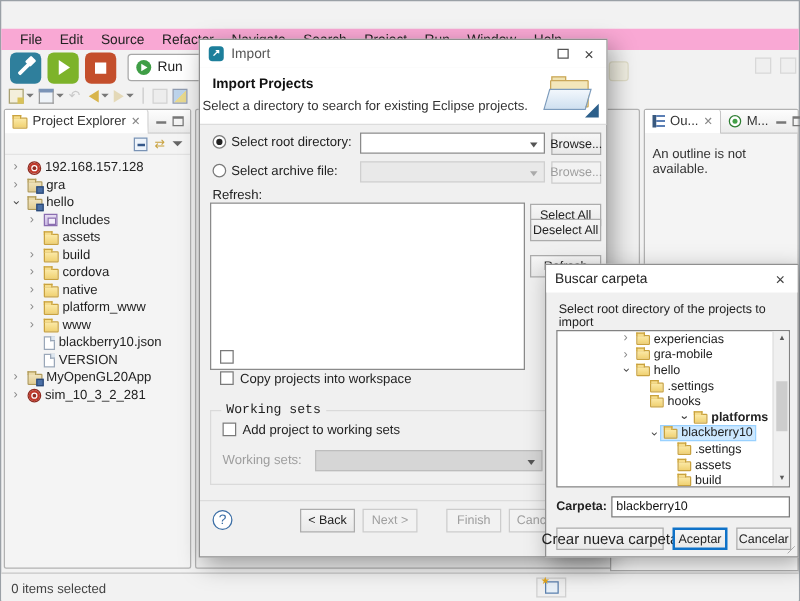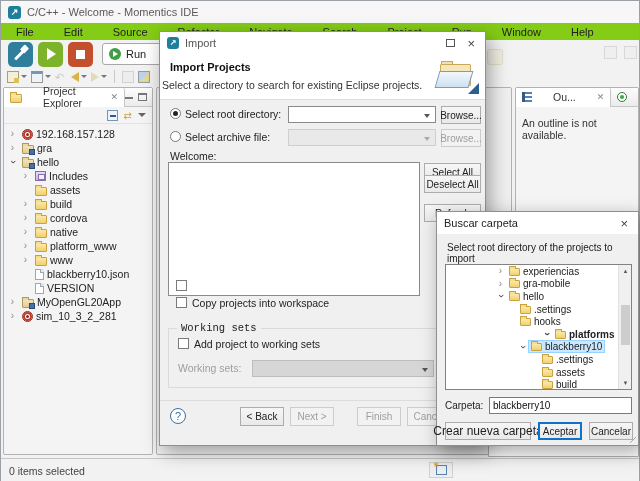--- a/index.html
+++ b/index.html
@@ -5,21 +5,21 @@
   * { margin:0; padding:0; box-sizing:border-box; }
   html,body { width:640px; height:481px; font-family:"Liberation Sans",sans-serif; background:#f2f2f2; overflow:hidden; }
   .window { position:absolute; inset:0; width:640px; height:481px; background:#f2f2f2; border:1px solid #9aa0a6; }
 
   
   .titlebar { position:absolute; left:0; top:0; width:100%; height:22px; background:#f7f7f7; display:flex; align-items:center; padding-left:7px; gap:6px; }
   .app-icon { width:13px; height:13px; background:#1d7f9b; border-radius:3px; color:#fff; font-size:9px; line-height:13px; text-align:center; font-weight:bold; }
   .app-icon::before { content:"↗"; }
   .titlebar-text { font-size:11px; color:#5a5a5a; }
 
-  .menubar { position:absolute; left:0; top:22px; width:100%; height:17px; background:#84cc16; display:flex; align-items:center; padding-left:8px;gap:16px; }
+  .menubar { position:absolute; left:0; top:22px; width:100%; height:17px; background:#f9a8d4; display:flex; align-items:center; padding-left:8px; }
   .menu-item { font-size:11px; color:#222; padding:0 7px; }
 
   .toolbar1 { position:absolute; left:0; top:39px; width:100%; height:28px; display:flex; align-items:center; padding-left:7px; gap:5px; }
   .big-btn { width:25px; height:25px; border-radius:5px; position:relative; }
   .btn-hammer { background:#2f7f9c; }
   .btn-hammer i { position:absolute; left:5px; top:11px; width:14px; height:3px; background:#fff; transform:rotate(-45deg); border-radius:1px; }
   .btn-hammer b { position:absolute; left:13px; top:4px; width:7px; height:6px; background:#fff; transform:rotate(-45deg); border-radius:1px; }
   .btn-play { background:#7db32a; }
   .btn-play i { position:absolute; left:9px; top:6px; width:0; height:0; border-left:9px solid #fff; border-top:6px solid transparent; border-bottom:6px solid transparent; }
   .btn-stop { background:#c44f2c; }
@@ -42,21 +42,21 @@
   .dd { width:0; height:0; border-left:3px solid transparent; border-right:3px solid transparent; border-top:3px solid #777; margin-left:1px; }
   .tsep { width:1px; height:13px; background:#c9c9c9; margin:0 3px; }
   .g-fade { border:1px solid #d2d2d2; background:#ededed; }
   .g-color { border:1px solid #8f9bb0; background:linear-gradient(135deg,#bcd3ea 50%,#e8d98e 50%); }
   .persp { position:absolute; top:45px; width:13px; height:13px; border:1px solid #d8d8d8; background:#efefef; }
   .gear-faded { position:absolute; left:486px; top:48px; width:16px; height:16px; border:1px solid #e0ddc8; border-radius:3px; background:#f1efe2; }
 
   
   .panel { position:absolute; border:1px solid #b2b2b2; border-radius:2px; background:#f4f4f4; }
   .panel-header { height:19px; border-bottom:1px solid #c6c6c6; background:linear-gradient(#fdfdfd,#ebebeb); display:flex; align-items:center; }
-  .tab { height:19px; display:flex; align-items:center; gap:21px; padding:0 6px; font-size:10.5px; color:#333; }
+  .tab { height:19px; display:flex; align-items:center; gap:4px; padding:0 6px; font-size:10.5px; color:#333; }
   .tab.active { background:#fff; border-right:1px solid #c6c6c6; border-radius:2px 2px 0 0; }
   .tab-close { color:#888; font-size:9px; }
   .winbtns { margin-left:auto; display:flex; gap:5px; padding-right:5px; align-items:center; }
   .w-min { width:8px; height:3px; border-bottom:2px solid #777; }
   .w-max { width:9px; height:8px; border:1px solid #777; border-top-width:2px; }
 
   .left-panel { left:2px; top:86px; width:150px; height:368px; }
   .subtoolbar { height:17px; display:flex; align-items:center; justify-content:flex-end; gap:6px; padding-right:6px; background:#f4f4f4; border-bottom:1px solid #e3e3e3; }
   .g-collapse { width:11px; height:11px; border:1px solid #7a93b5; background:#eef4fb; position:relative; }
   .g-collapse::before { content:""; position:absolute; left:2px; top:4px; width:6px; height:2px; background:#35588a; }
@@ -144,24 +144,20 @@
   .fd-input { position:absolute; background:#fff; border:1px solid #7a7a7a; font-size:10px; font-family:"Liberation Sans",sans-serif; padding:0 3px; color:#111; }
   .win-btn.accept { border:2px solid #0f72c8; }
   .grip { position:absolute; right:2px; bottom:2px; width:6px; height:6px; background:
     linear-gradient(135deg, transparent 45%, #aaa 45%, #aaa 55%, transparent 55%); }
 </style>
 </head>
 <body>
 
 <div class="window">
 
-  <div class="titlebar">
-    <span class="app-icon"></span>
-    <span class="titlebar-text">C/C++ - Welcome - Momentics IDE</span>
-  </div>
 
   <div class="menubar">
 
   <span class="menu-item">File</span>
       <span class="menu-item">Edit</span>
       <span class="menu-item">Source</span>
       <span class="menu-item">Refactor</span>
       <span class="menu-item">Navigate</span>
       <span class="menu-item">Search</span>
       <span class="menu-item">Project</span>
@@ -393,21 +389,21 @@
     <span class="radio checked" style="left:10px; top:76px;"></span>
     <span class="ctl-label" style="left:25px; top:76px;">Select root directory:</span>
     <span class="combo" style="left:128px; top:74px; width:148px;"></span>
     <span class="win-btn" style="left:281px; top:74px; width:40px;">Browse...</span>
 
     <span class="radio" style="left:10px; top:99px;"></span>
     <span class="ctl-label" style="left:25px; top:99px;">Select archive file:</span>
     <span class="combo disabled" style="left:128px; top:97px; width:148px;"></span>
     <span class="win-btn disabled" style="left:281px; top:97px; width:40px;">Browse...</span>
 
-    <span class="ctl-label" style="left:10px; top:118px;">Welcome:</span>
+    <span class="ctl-label" style="left:10px; top:118px;">Refresh:</span>
     <span class="listbox" style="left:8px; top:130px; width:252px; height:134px;"></span>
     <span class="win-btn" style="left:264px; top:131px; width:57px;">Select All</span>
     <span class="win-btn" style="left:264px; top:143px; width:57px;">Deselect All</span>
     <span class="win-btn" style="left:264px; top:172px; width:57px;">Refresh</span>
 
     <span class="checkbox" style="left:16px; top:248px;"></span>
     <span class="checkbox" style="left:16px; top:265px;"></span>
     <span class="ctl-label" style="left:32px; top:265px;">Copy projects into workspace</span>
 
     <span class="groupbox" style="left:8px; top:296px; width:311px; height:60px;font-family:Liberation Mono, monospace;">
@@ -510,21 +506,21 @@
             </span>
           </div>
         </div>
       <div class="scrollbar">
         <span class="sb-arrow" style="top:0;">▲</span>
         <span class="sb-thumb"></span>
         <span class="sb-arrow" style="bottom:0;">▼</span>
       </div>
     </div>
 
-    <span class="ctl-label" style="left:8px; top:188px; font-size:10px;">Carpeta:</span>
+    <span class="ctl-label" style="left:8px; top:188px; font-size:10px;font-weight:bold;">Carpeta:</span>
     <input class="fd-input" style="left: 52px; top: 185px; width: 143px; height: 17px;" value="blackberry10">
 
     <span class="win-btn" style="left:8px; top:210px; width:86px; font-size:12px;">Crear nueva carpeta</span>
     <span class="win-btn accept" style="left:101px; top:210px; width:44px;">Aceptar</span>
     <span class="win-btn" style="left:152px; top:210px; width:44px;">Cancelar</span>
     <span class="grip"></span>
   </div>
 
 </div>
 

